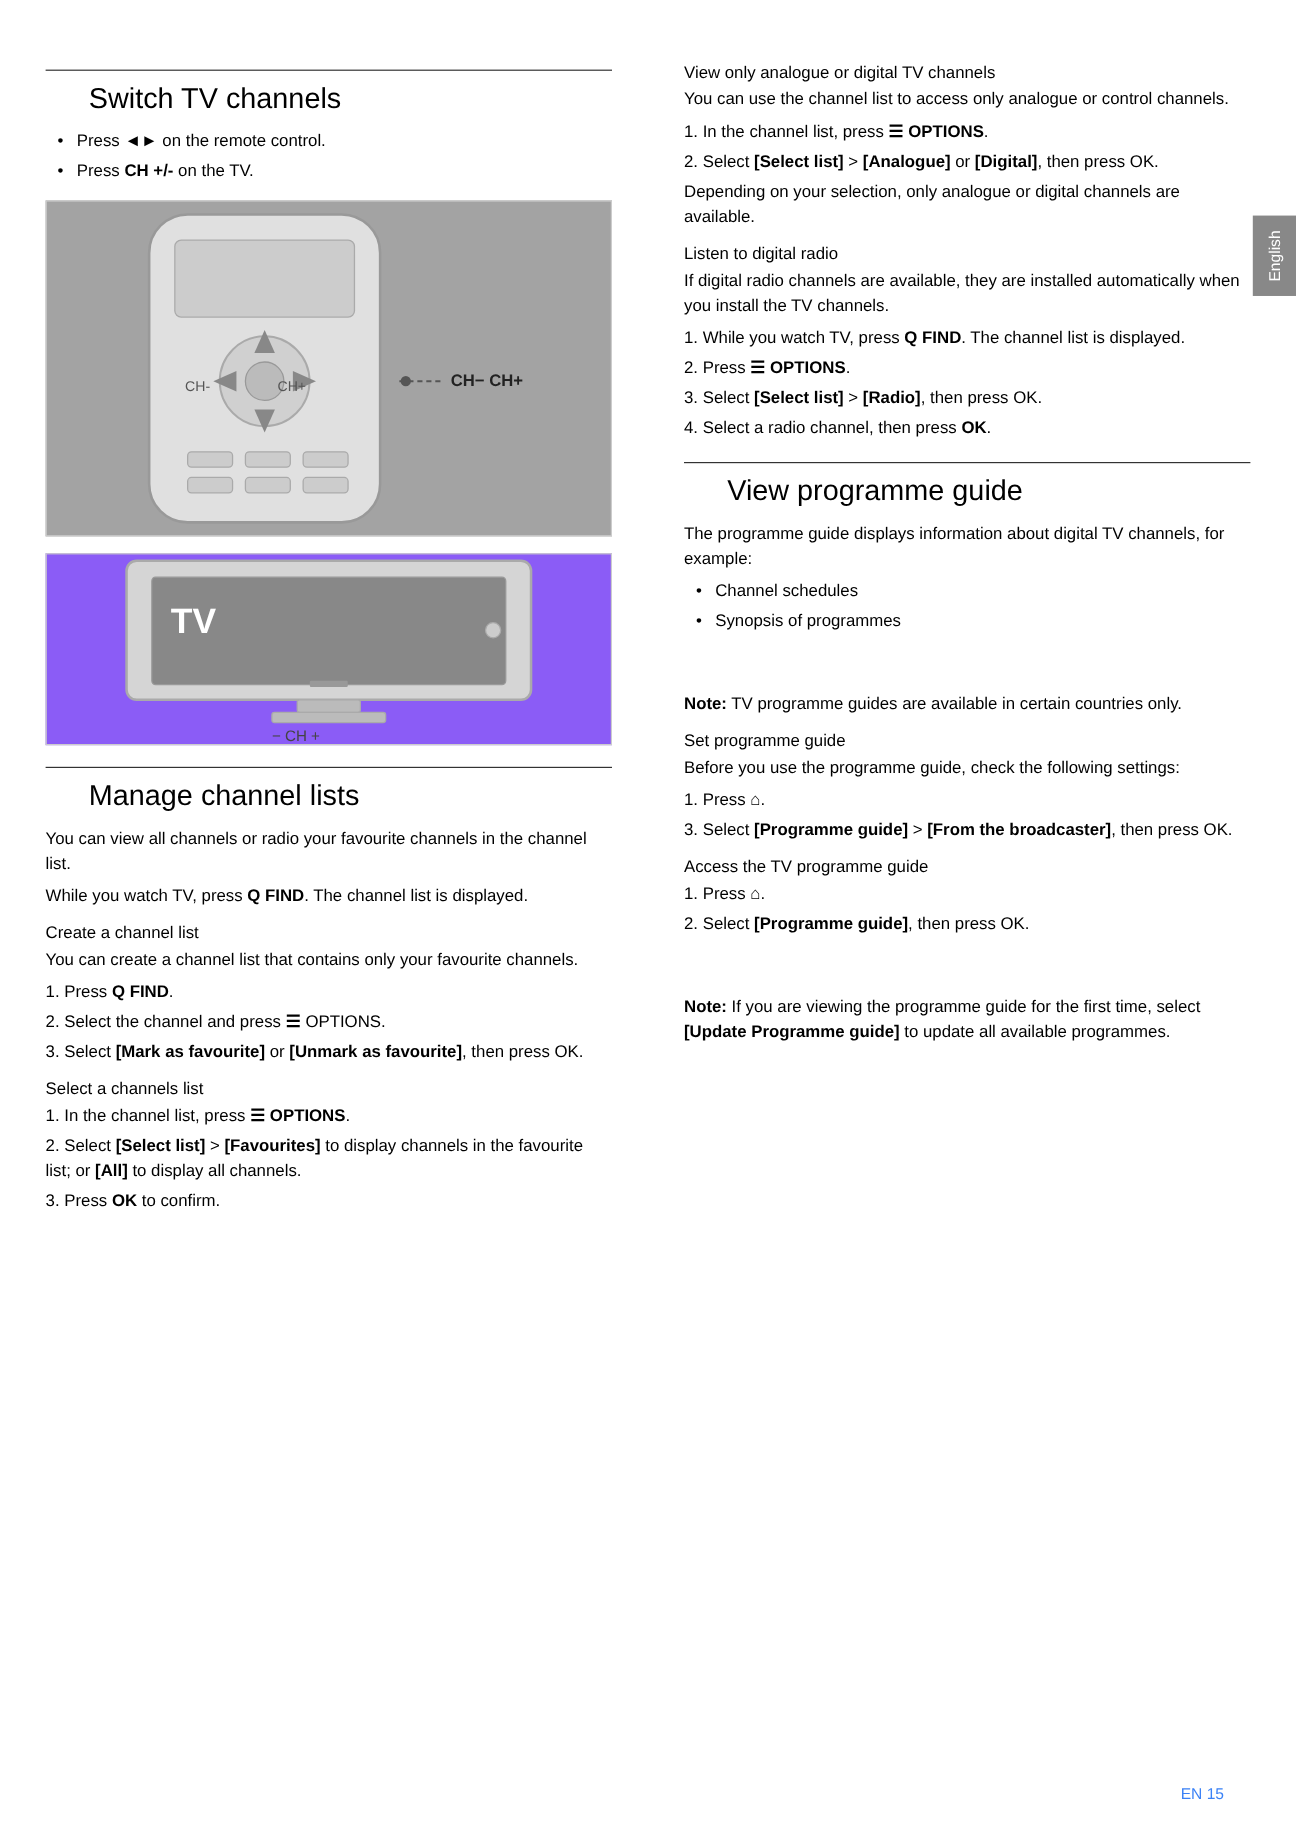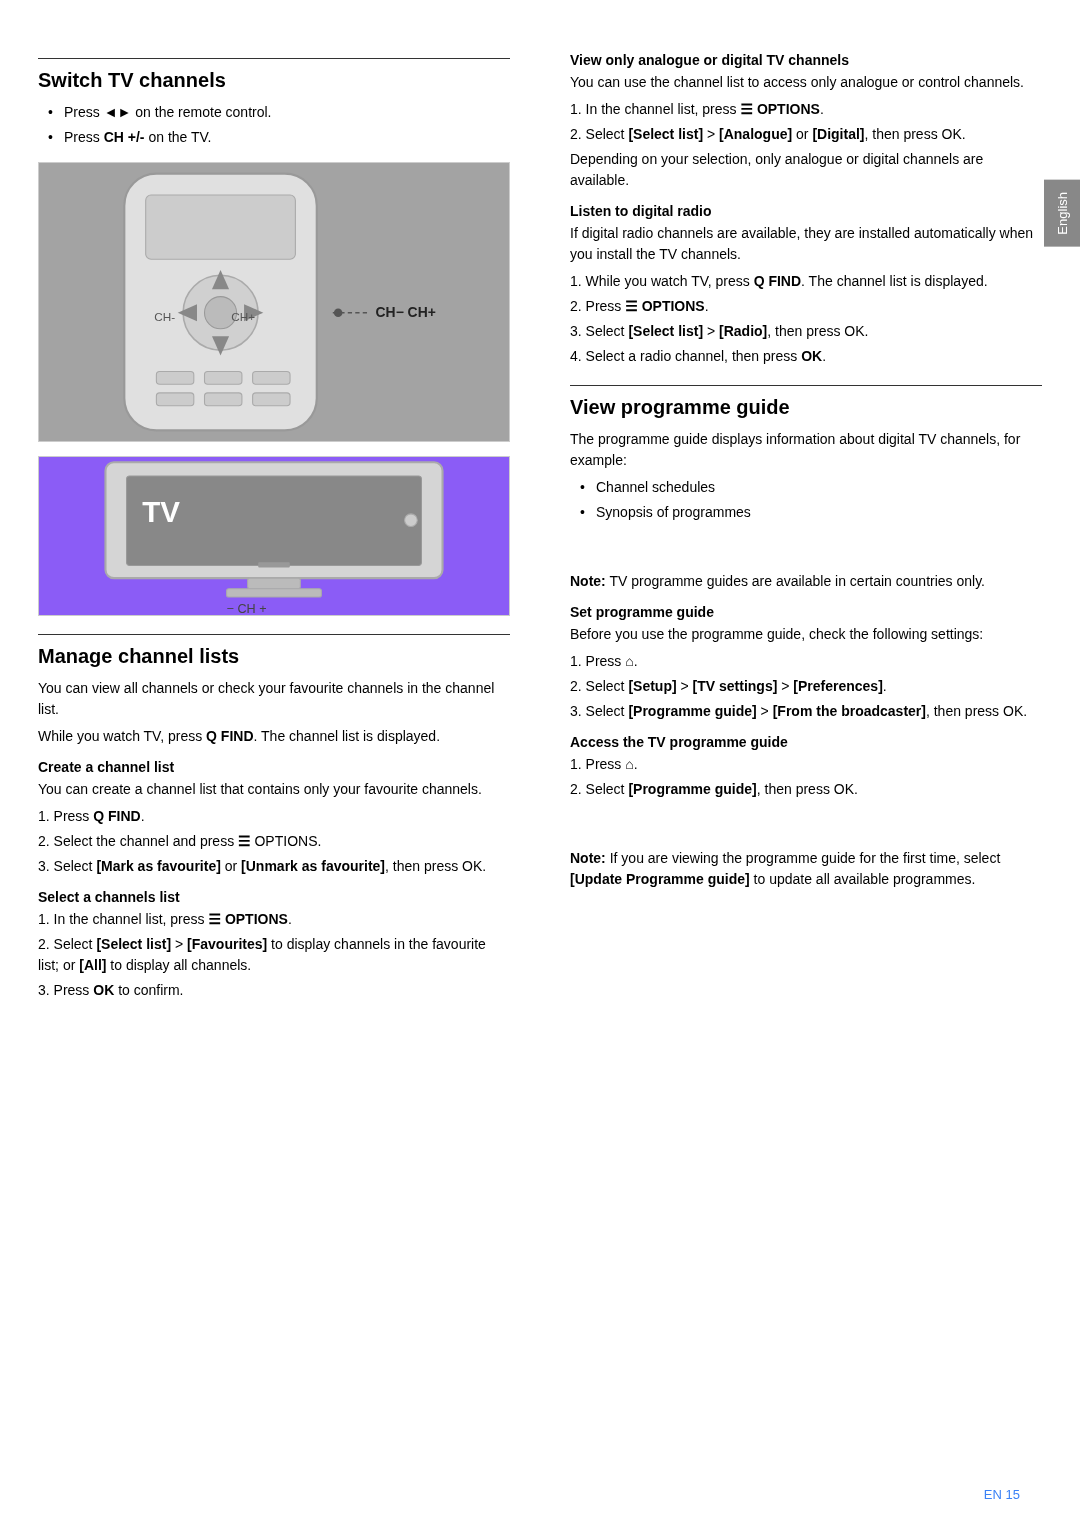--- a/index.html
+++ b/index.html
@@ -62,28 +62,29 @@
 
     
     .section-divider {
       border: none;
       border-top: 1px solid #333;
       margin: 18px 0 10px 0;
     }
 
     
     .section-title {
-      font-size: 20px;
-      font-weight: bold;
+      font-size: 24px;
+      font-weight: normal;
       margin-bottom: 10px;
+      margin-left: 36px;
     }
 
     .sub-section-title {
       font-size: 14px;
-      font-weight: bold;
+      font-weight: normal;
       margin-top: 12px;
       margin-bottom: 4px;
     }
 
     
     p {
       margin-bottom: 6px;
       line-height: 1.5;
     }
 
@@ -239,21 +240,21 @@
 
           <rect x="185" y="100" width="30" height="5" rx="1" fill="#999"></rect>
 
           <circle cx="330" cy="60" r="6" fill="#ccc" stroke="#aaa"></circle>
         </svg>
       </div>
 
       <hr class="section-divider">
       <div class="section-title">Manage channel lists</div>
 
-      <p>You can view all channels or check your favourite channels in the channel list.</p>
+      <p>You can view all channels or radio your favourite channels in the channel list.</p>
 
       <p>
         While you watch TV, press <span class="bold">Q FIND</span>. The channel list is displayed.
       </p>
 
       <div class="sub-section-title">Create a channel list</div>
       <p>You can create a channel list that contains only your favourite channels.</p>
       <p class="numbered-item">
         1. Press <span class="bold">Q FIND</span>.
       </p>
@@ -318,23 +319,20 @@
       <p class="note-text">
         <span class="bold">Note:</span> TV programme guides are available in certain countries only.
       </p>
 
       <div class="sub-section-title">Set programme guide</div>
       <p>Before you use the programme guide, check the following settings:</p>
       <p class="numbered-item">
         1. Press <span class="bold">⌂</span>.
       </p>
       <p class="numbered-item">
-        2. Select <span class="bold">[Setup]</span> &gt; <span class="bold">[TV settings]</span> &gt; <span class="bold">[Preferences]</span>.
-      </p>
-      <p class="numbered-item">
         3. Select <span class="bold">[Programme guide]</span> &gt; <span class="bold">[From the broadcaster]</span>, then press OK.
       </p>
 
       <div class="sub-section-title">Access the TV programme guide</div>
       <p class="numbered-item">
         1. Press <span class="bold">⌂</span>.
       </p>
       <p class="numbered-item">
         2. Select <span class="bold">[Programme guide]</span>, then press OK.
       </p>

